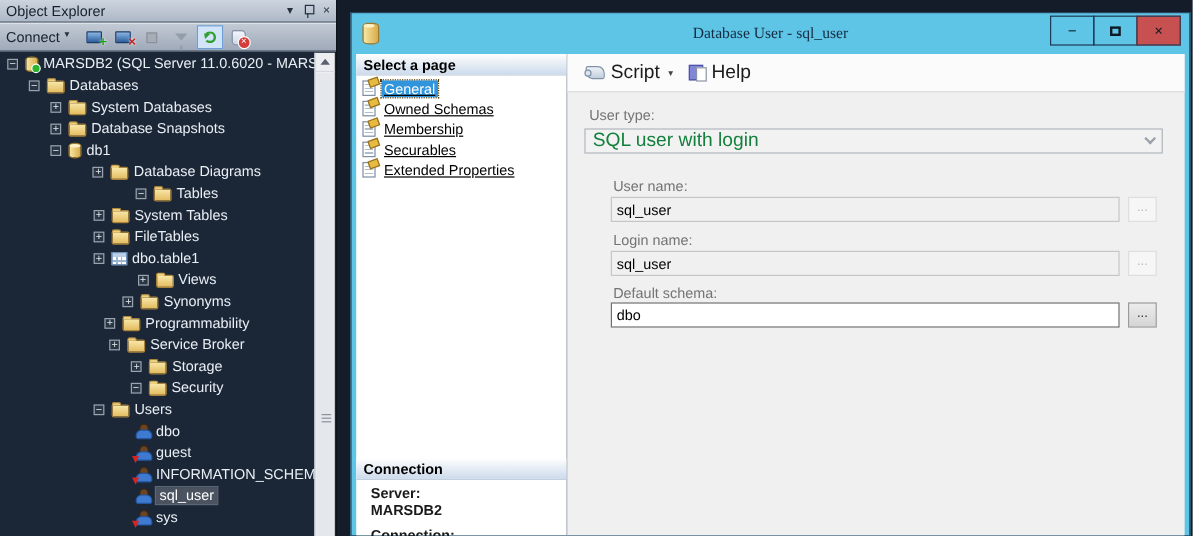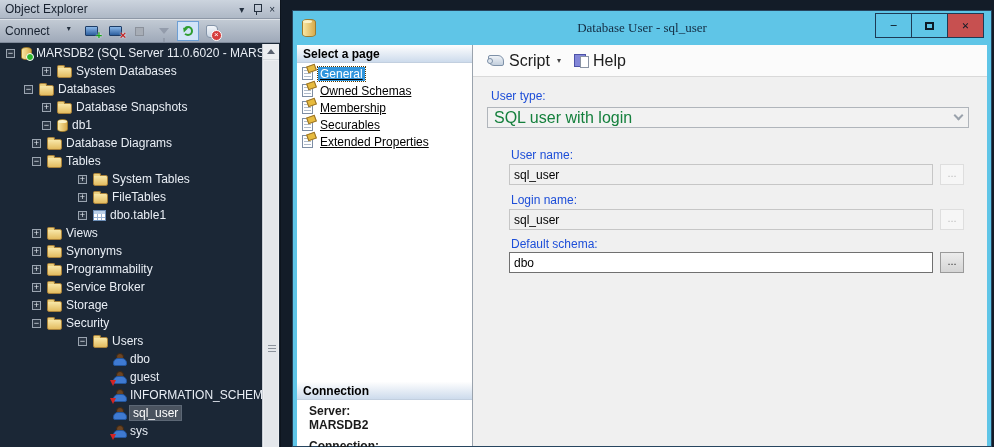--- a/index.html
+++ b/index.html
@@ -10,41 +10,41 @@
   .oe-panel { position:absolute; left:0; top:0; width:281px; height:447px; background:#1b2736; border-right:1px solid #0d141d; }
   .oe-titlebar { position:absolute; left:0; top:0; width:100%; height:19px; background:linear-gradient(#ccd4de,#aeb8c6); display:flex; align-items:center; padding:0 5px; border-bottom:1px solid #8d97a6; }
   .oe-title { font-size:12px; color:#16202e; flex:1; white-space:nowrap; }
   .oe-titlebar .tb-ico { color:#24303f; font-size:10px; margin-left:7px; cursor:default; }
   .i-pin { position:relative; width:10px; height:13px; display:inline-block; margin-left:8px; }
   .i-pin::before { content:""; position:absolute; left:2px; top:1px; width:6px; height:6px; border:1px solid #24303f; }
   .i-pin::after { content:""; position:absolute; left:4px; top:8px; width:1px; height:4px; background:#24303f; }
   .oe-close { font-size:13px; line-height:13px; }
 
   .oe-toolbar { position:absolute; left:0; top:19px; width:100%; height:24px; background:linear-gradient(#c2cad4,#9fa9b9); border-top:1px solid #dde2e8; border-bottom:1px solid #7f8a9a; display:flex; align-items:center; padding:0 5px; }
-  .connect-btn { font-size:12px; color:#16202e; display:flex; align-items:flex-start; gap:17px; margin-right:10px; }
+  .connect-btn { font-size:12px; color:#16202e; display:flex; align-items:flex-start; gap:4px; margin-right:10px; }
   .connect-btn .dd { font-size:8px; color:#24303f; }
   .tbtn { width:22px; height:20px; display:flex; align-items:center; justify-content:center; margin-right:2px; }
   .tbtn.hl { background:#d2e4f8; border:1px solid #6d9fd4; }
   .i-conn { width:13px; height:10px; background:linear-gradient(#8ab7e8,#2d5f9e); border:1px solid #1d3c66; border-radius:1px; position:relative; }
   .i-conn::after { content:"+"; position:absolute; right:-5px; bottom:-6px; color:#17a517; font-weight:bold; font-size:11px; text-shadow:0 0 2px #fff; }
   .i-conn.dis::after { content:"\00d7"; color:#c42222; }
   .i-stop { width:9px; height:9px; background:#a7adb6; border:1px solid #8b919b; }
   .i-filter { width:0; height:0; border-left:5px solid transparent; border-right:5px solid transparent; border-top:6px solid #939cab; position:relative; }
   .i-filter::after { content:""; position:absolute; left:-1px; top:4px; width:2px; height:4px; background:#939cab; }
   .i-refresh { width:10px; height:10px; border:2px solid #2f9e2f; border-radius:50%; border-left-color:transparent; position:relative; }
   .i-refresh::after { content:""; position:absolute; left:-5px; top:-3px; border:3px solid transparent; border-right:4px solid #2f9e2f; transform:rotate(45deg); }
   .i-scripterr { width:12px; height:13px; background:linear-gradient(#f3f6fa,#cdd8e6); border:1px solid #8494a8; border-radius:2px 4px 2px 4px; position:relative; }
   .i-scripterr::after { content:"\00d7"; position:absolute; right:-5px; bottom:-4px; width:9px; height:9px; line-height:8px; border-radius:50%; background:#d53c3c; color:#fff; font-size:8px; text-align:center; border:1px solid #fff; }
 
   .oe-tree { position:absolute; left:0; top:44px; width:263px; height:403px; overflow:hidden; }
   .trow { height:18px; display:flex; align-items:center; white-space:nowrap; overflow:hidden; }
   .trow .tlabel { font-size:12px; color:#e9eef5; margin-left:4px; }
   .trow.sel .tlabel { background:#4a535f; color:#fff; padding:0 3px; outline:1px solid #5c6775; }
   .lvl0 { padding-left:6px; } .lvl1 { padding-left:24px; } .lvl2 { padding-left:42px; }
-  .lvl3 { padding-left:32px; } .lvl4 { padding-left:78px; } .lvl5 { padding-left:112px; }
+  .lvl3 { padding-left:32px;justify-content:center; } .lvl4 { padding-left:78px; } .lvl5 { padding-left:112px; }
   .exp { flex:0 0 9px; width:9px; height:9px; border:1px solid #9aa4b0; background:rgba(255,255,255,0.07); font-size:9px; line-height:7px; text-align:center; color:#e2e8ef; margin-right:6px; }
   .exp.plus::before { content:"+"; } .exp.minus::before { content:"\2212"; }
   .ticon { flex:0 0 auto; display:inline-block; }
   .i-folder { width:15px; height:11px; background:linear-gradient(#f8e7a8,#e3bc60); border:1px solid #a8813a; border-radius:1px 2px 2px 2px; position:relative; margin-top:2px; }
   .i-folder::before { content:""; position:absolute; left:-1px; top:-3px; width:6px; height:2px; background:#ecd07e; border:1px solid #a8813a; border-bottom:none; border-radius:2px 2px 0 0; }
   .i-db { width:11px; height:13px; background:linear-gradient(90deg,#f7e7a4,#d9ab4a); border:1px solid #9c7a2e; border-radius:5px/3px; position:relative; }
   .i-db::before { content:""; position:absolute; left:0; top:0; width:9px; height:3px; background:#fbf2c8; border-radius:50%; }
   .i-server { width:11px; height:13px; background:linear-gradient(90deg,#f7e7a4,#d9ab4a); border:1px solid #9c7a2e; border-radius:5px/3px; position:relative; }
   .i-server::after { content:""; position:absolute; right:-3px; bottom:-2px; width:6px; height:6px; border-radius:50%; background:#2db52d; border:1px solid #fff; }
   .i-table { width:13px; height:11px; background:#fff; border:1px solid #6d8fb8; background-image:linear-gradient(#b9cfe8 0 3px, rgba(0,0,0,0) 3px), linear-gradient(90deg, rgba(0,0,0,0) 0 3px,#9ab4d4 3px 4px, rgba(0,0,0,0) 4px 7px,#9ab4d4 7px 8px, rgba(0,0,0,0) 8px), linear-gradient(rgba(0,0,0,0) 0 6px,#9ab4d4 6px 7px, rgba(0,0,0,0) 7px); }
@@ -85,21 +85,21 @@
 
   .main-pane { flex:1; position:relative; background:#f0f0f0; }
   .dlg-toolbar { height:32px; background:#fbfbfb; border-bottom:1px solid #d9d9d9; display:flex; align-items:center; padding-left:10px; }
   .dlg-tbtn { display:flex; align-items:center; gap:5px; font-size:16px; color:#1c1c1c; padding:3px 5px; }
   .i-script { width:16px; height:11px; background:linear-gradient(#eef2f7,#c3cfdd); border:1px solid #7e91a8; border-radius:2px 6px 2px 6px; position:relative; }
   .i-script::before { content:""; position:absolute; left:-2px; top:2px; width:4px; height:4px; border-radius:50%; border:1px solid #7e91a8; background:#dde5ee; }
   .dd2 { font-size:8px; color:#444; margin:0 8px 0 2px; }
   .i-help { width:12px; height:13px; background:#8286d8; border:1px solid #4d52a8; position:relative; margin-right:2px; }
   .i-help::after { content:""; position:absolute; right:-4px; top:1px; width:7px; height:10px; background:#fff; border:1px solid #8a94a4; }
 
-  .form-label { position:absolute; font-size:12px; color:#1d4ed8; white-space:nowrap; }
+  .form-label { position:absolute; font-size:12px; color:#737373; white-space:nowrap; }
   .combo { position:absolute; left:14px; top:62px; width:482px; height:21px; background:#f2f2f2; border:1px solid #b0b5bb; display:flex; align-items:center; padding:0 6px; }
   .combo .cval { flex:1; font-size:16px; color:#15803d; }
   .chev { width:7px; height:7px; border-right:2px solid #9aa2ac; border-bottom:2px solid #9aa2ac; transform:rotate(45deg); margin-top:-4px; }
   .tbox { position:absolute; height:21px; font-size:12px; font-family:"Liberation Sans",sans-serif; padding:0 4px; color:#000; }
   .tbox.dis { background:#f0f0f0; border:1px solid #c6c6c6; }
   .tbox.en { background:#ffffff; border:1px solid #707070; }
   .browse { position:absolute; width:24px; height:21px; font-size:11px; text-align:center; line-height:17px; }
   .browse.dis { background:#f6f6f6; border:1px solid #dedede; color:#bdbdbd; }
   .browse.en { background:linear-gradient(#ececec,#d5d5d5); border:1px solid #9a9a9a; color:#333; }
 </style>
@@ -139,29 +139,29 @@
           <span class="i-scripterr"></span>
         </span>
     </div>
 
     <div class="oe-tree">
       <div class="trow lvl0">
           <span class="exp minus"></span>
           <span class="ticon i-server"></span>
           <span class="tlabel">MARSDB2 (SQL Server 11.0.6020 - MARSD</span>
         </div>
+      <div class="trow lvl1">
+          <span class="exp minus"></span>
+          <span class="ticon i-folder"></span>
+          <span class="tlabel">Databases</span>
+        </div>
       <div class="trow lvl2">
           <span class="exp plus"></span>
           <span class="ticon i-folder"></span>
           <span class="tlabel">System Databases</span>
-        </div>
-      <div class="trow lvl1">
-          <span class="exp minus"></span>
-          <span class="ticon i-folder"></span>
-          <span class="tlabel">Databases</span>
         </div>
       <div class="trow lvl2">
           <span class="exp plus"></span>
           <span class="ticon i-folder"></span>
           <span class="tlabel">Database Snapshots</span>
         </div>
       <div class="trow lvl2">
           <span class="exp minus"></span>
           <span class="ticon i-db"></span>
           <span class="tlabel">db1</span>

